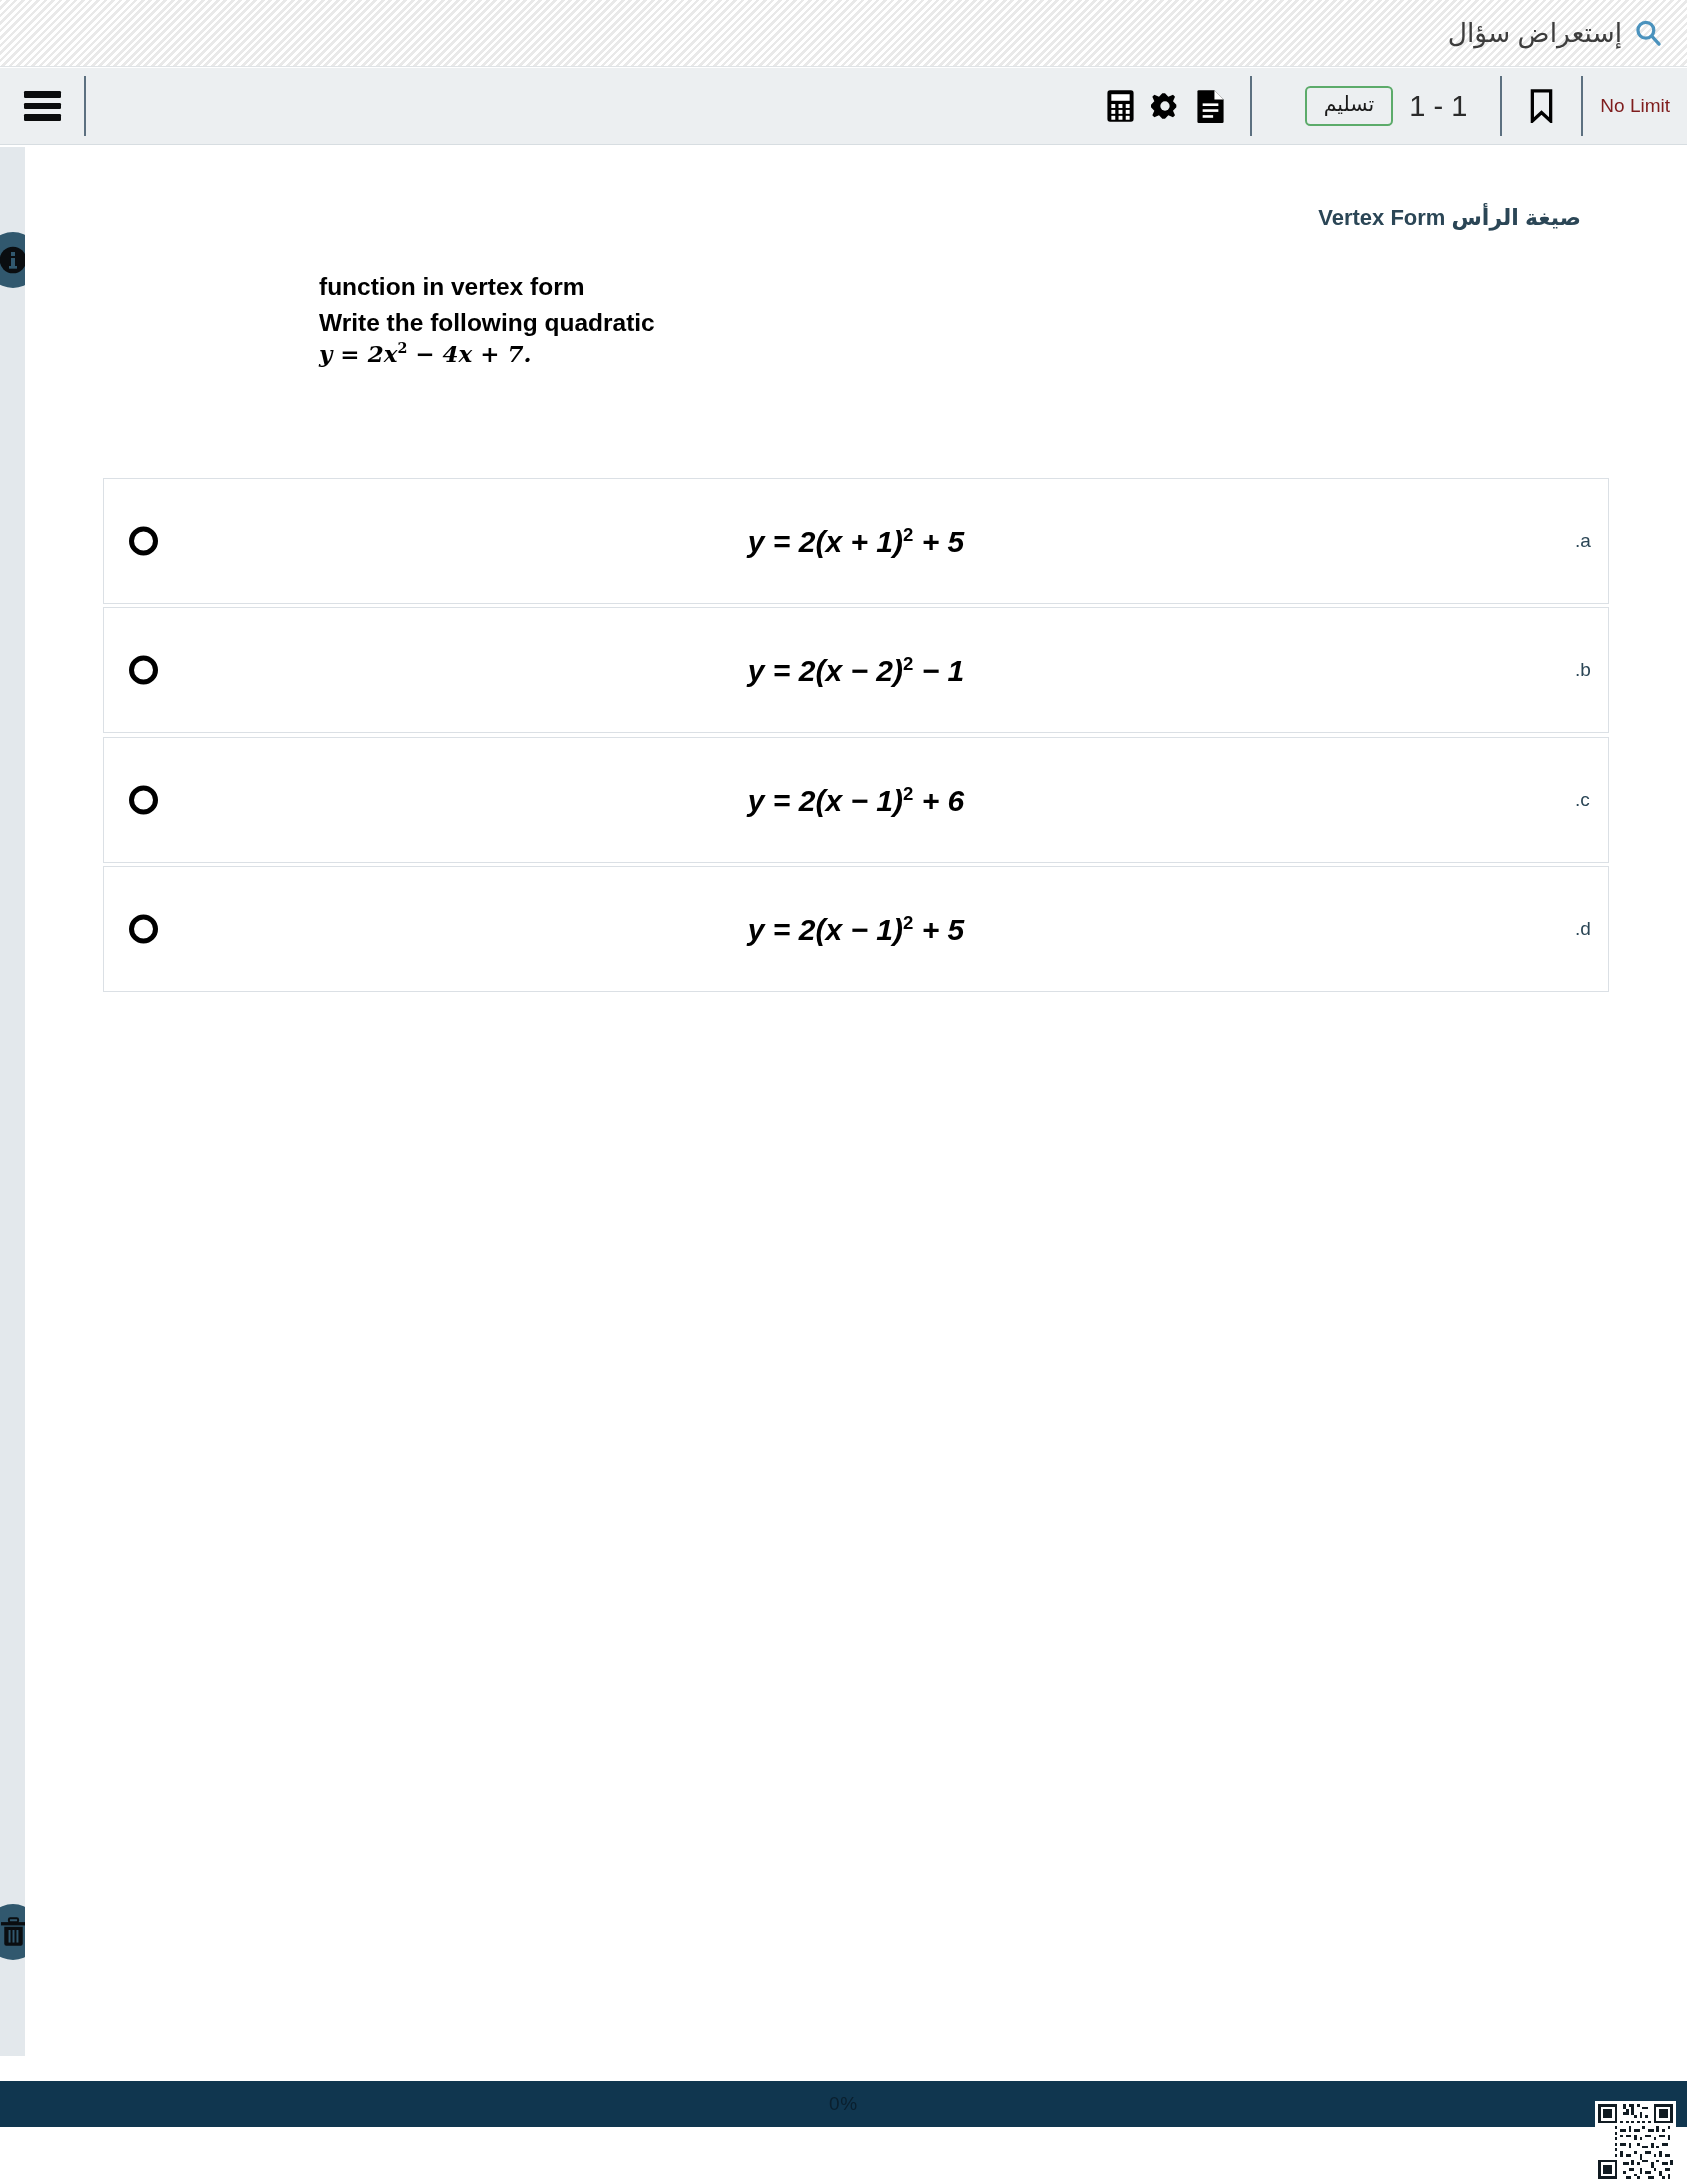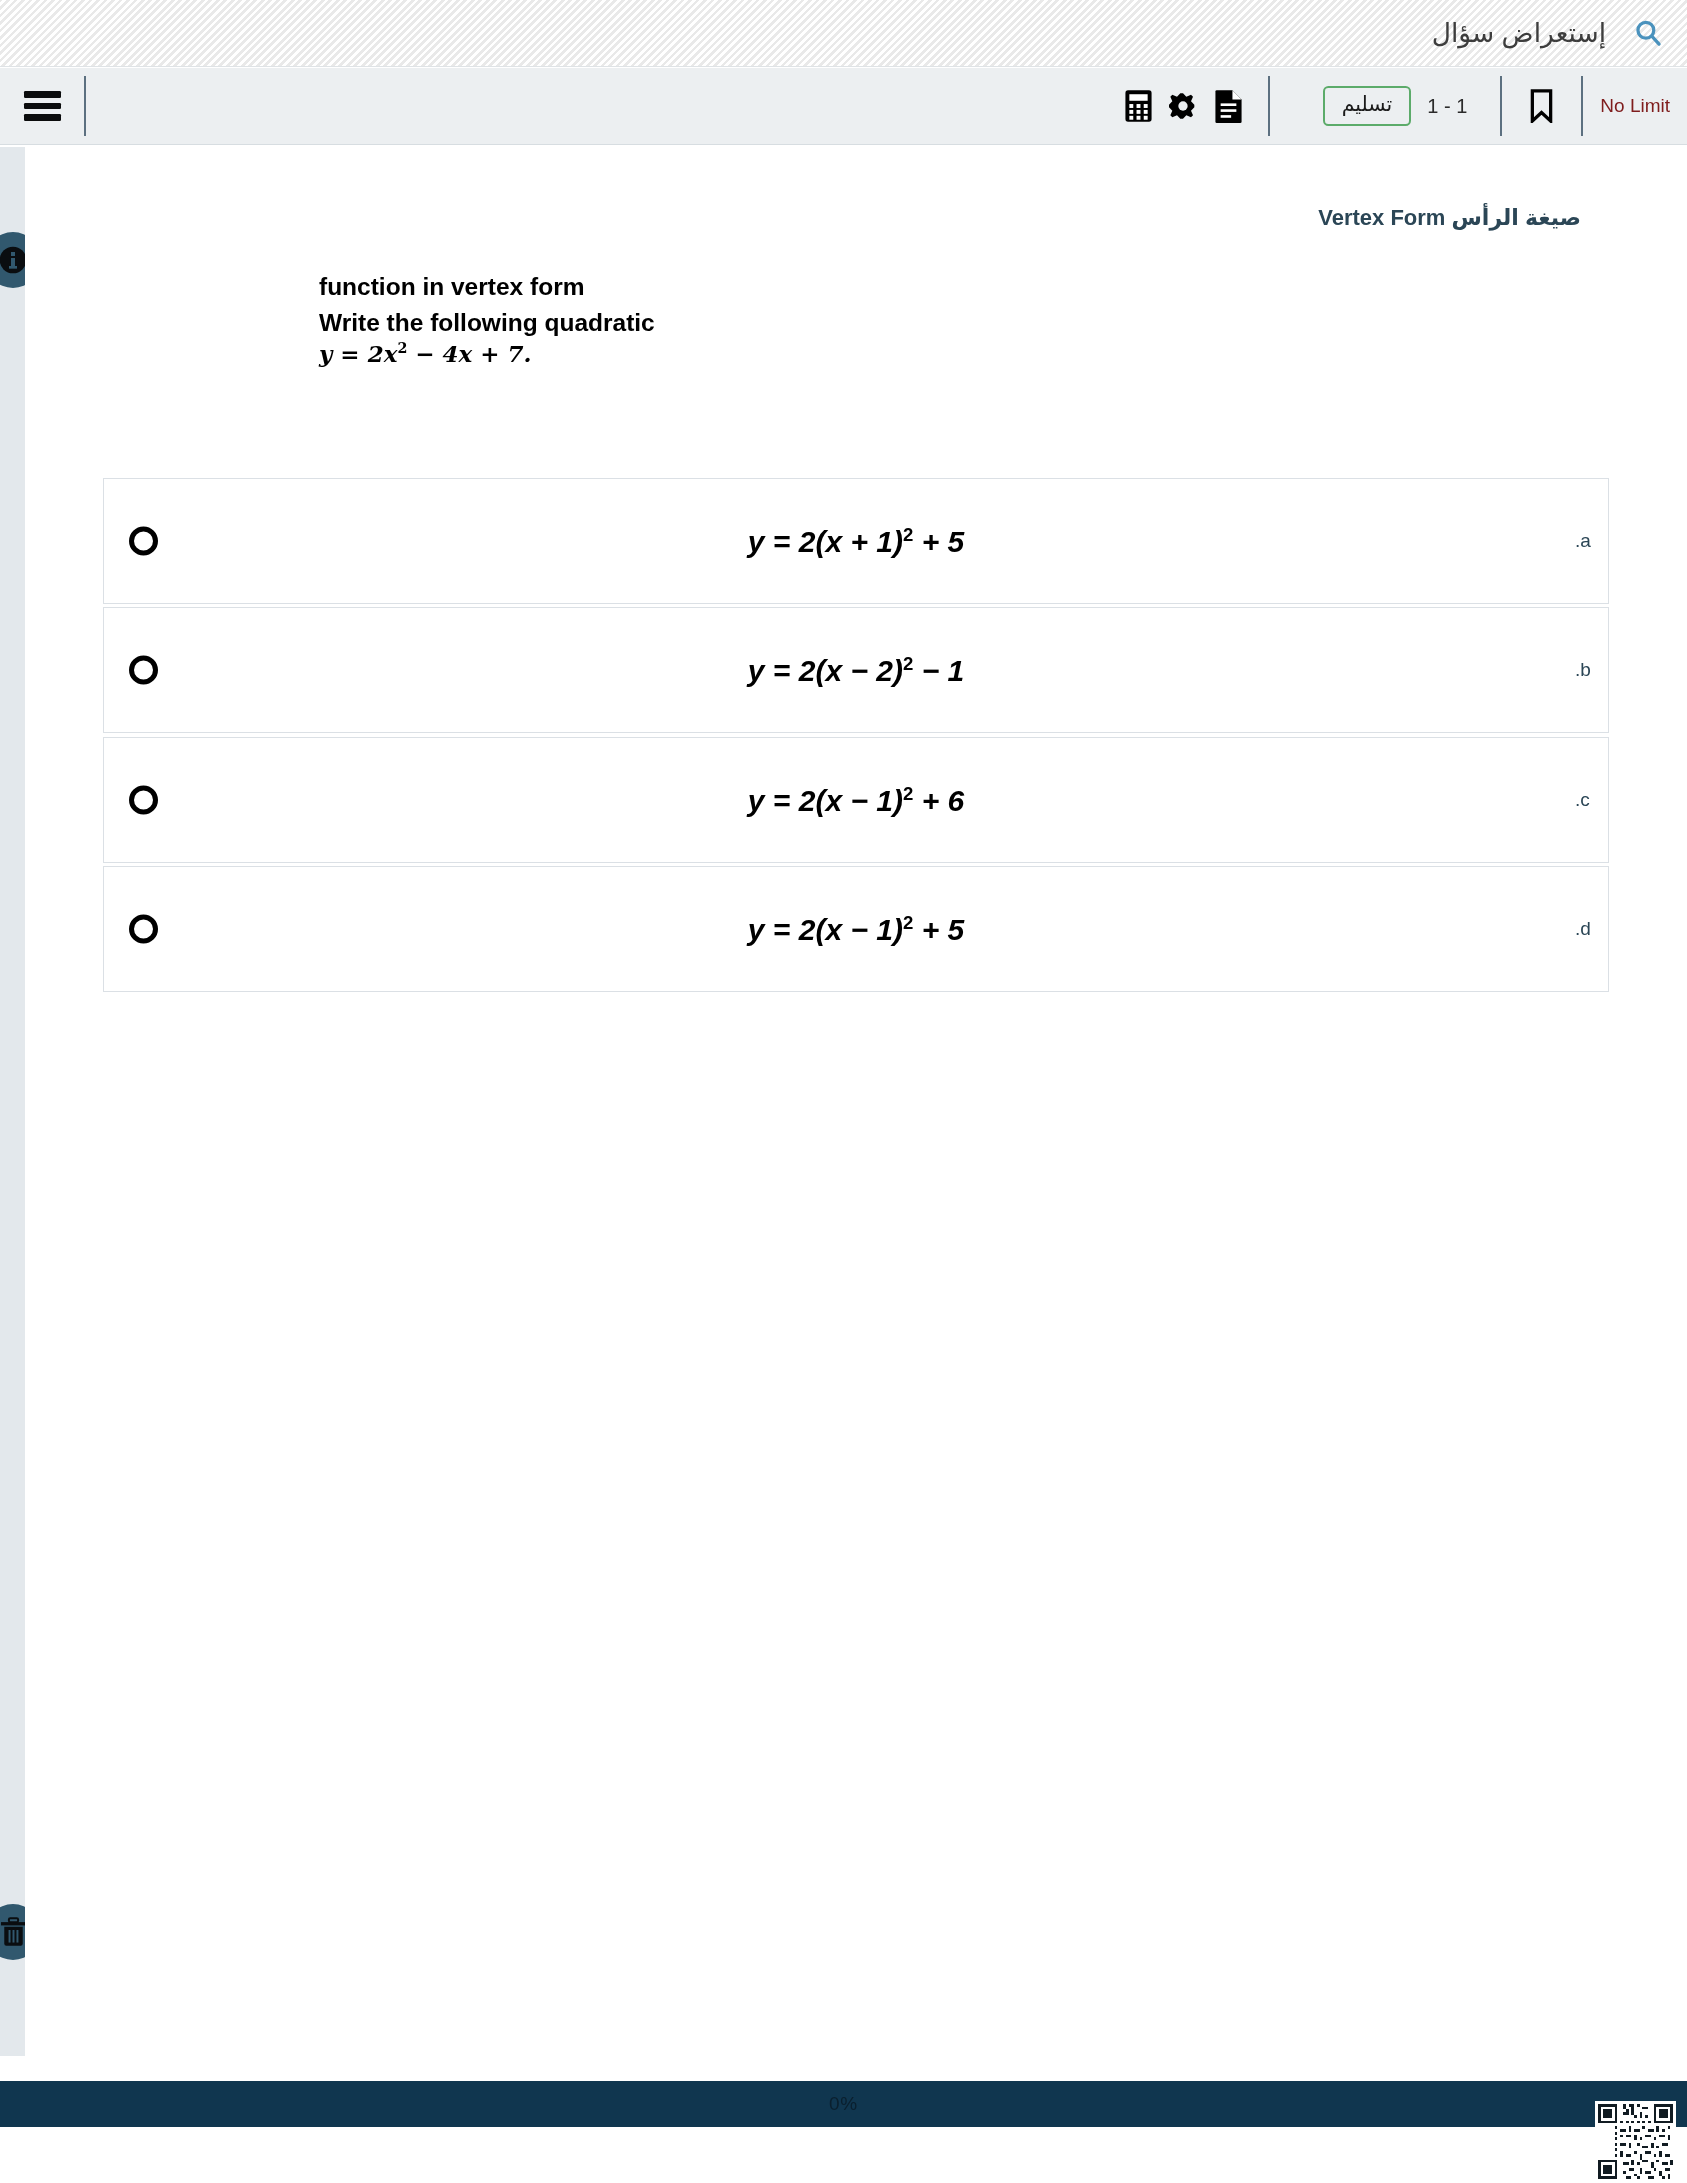--- a/index.html
+++ b/index.html
@@ -35,21 +35,21 @@
       );
     border-bottom: 1.3px solid #dfe3e6;
     display: flex;
     align-items: center;
     justify-content: flex-start;
     padding: 0 24px;
   }
   .topbar-inner {
     display: flex;
     align-items: center;
-    gap: 28px;
+    gap: 12px;
   }
   .search-icon {
     width: 29px; height: 29px;
     flex: 0 0 auto;
     display: block;
   }
   .topbar-title {
     font-size: 26.5px;
     font-weight: 400;
     color: #3d3d3d;
@@ -117,21 +117,21 @@
     font-size: 20.5px;
     padding: 6px 17px 8.6px;
     line-height: 1;
     cursor: pointer;
     white-space: nowrap;
     font-family: "DejaVu Sans", "Liberation Sans", sans-serif;
     margin-left: 36px;
   }
 
   .page-counter {
-    font-size: 20px;
+    font-size: 29px;
     color: #2b2b2b;
     margin: 0 16px;
     white-space: nowrap;
     direction: ltr;
   }
 
   .no-limit {
     font-size: 19px;
     color: #7f1d1d;
     white-space: nowrap;

